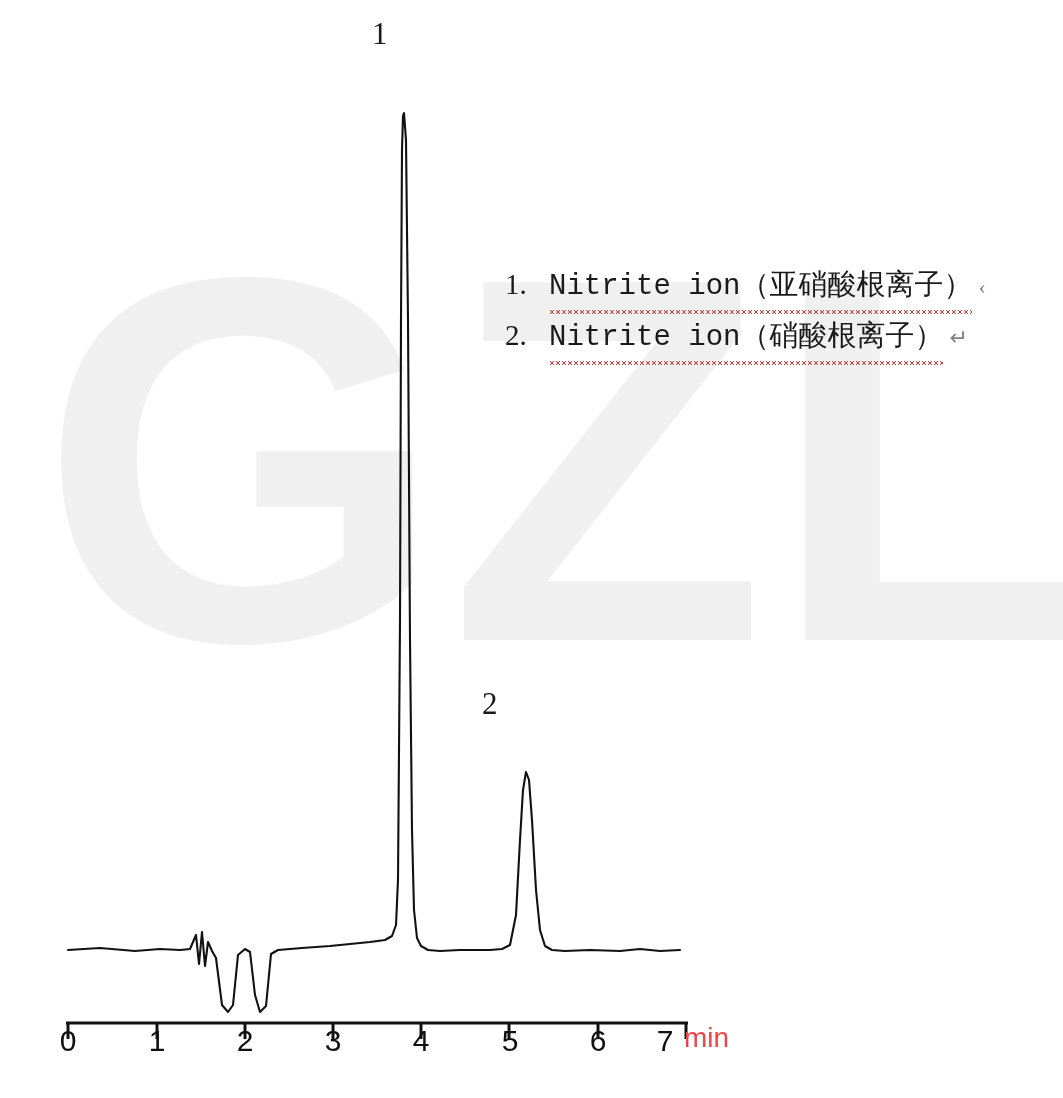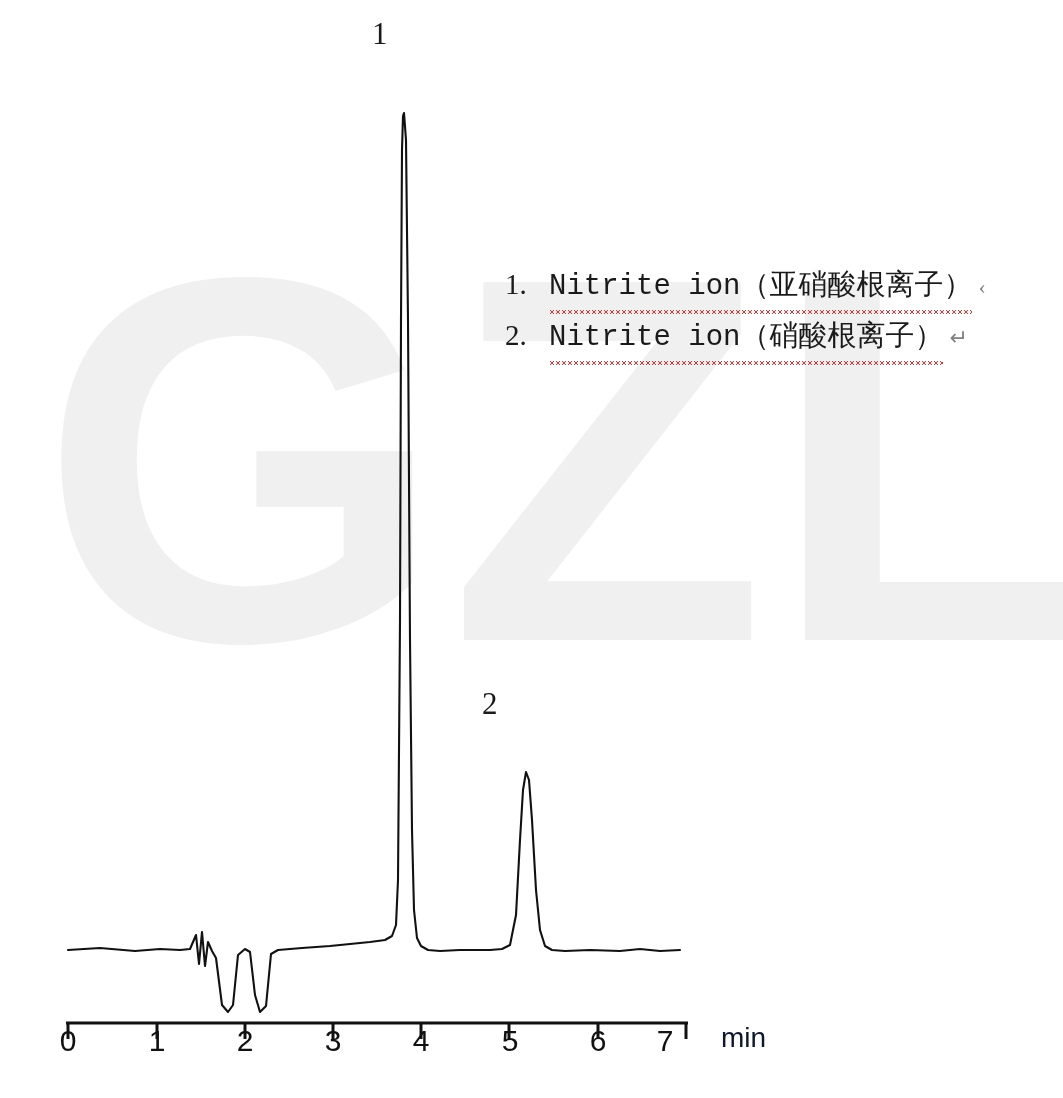--- a/index.html
+++ b/index.html
@@ -82,25 +82,25 @@
     position: absolute;
     font-family: "Liberation Sans", sans-serif;
     font-size: 30px;
     color: #111111;
     z-index: 2;
     text-align: center;
     width: 26px;
   }
   #axis-unit {
     position: absolute;
-    left: 721px;
+    left: 684px;
     top: 1022px;
     font-family: "Liberation Sans", sans-serif;
     font-size: 28px;
-    color: #0f172a;
+    color: #ef4444;
     z-index: 2;
   }
 
   
   #legend {
     position: absolute;
     left: 505px;
     top: 260px;
     z-index: 3;
     width: 540px;

